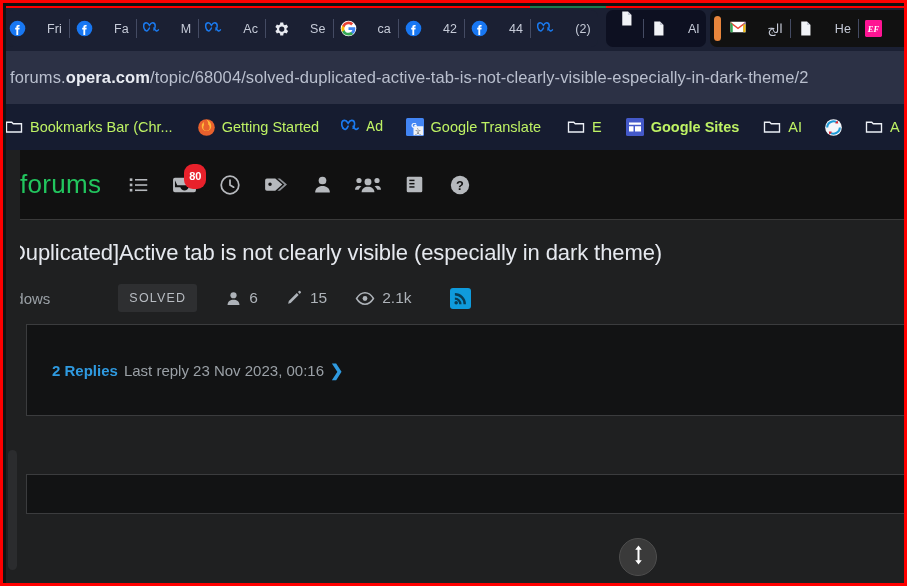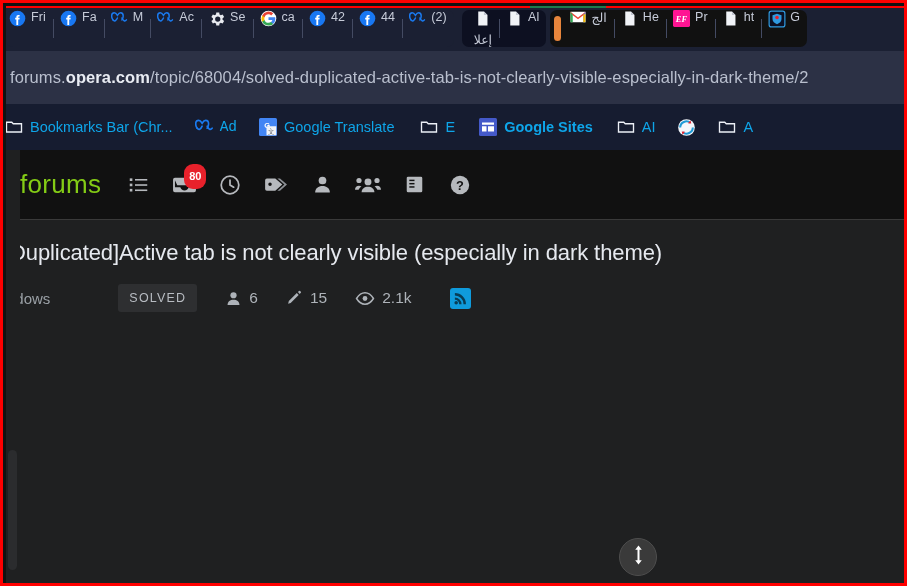--- a/index.html
+++ b/index.html
@@ -47,21 +47,22 @@
     height: 37px;
     border-radius: 7px;
     position: relative;
   }
   .tabgroup.g1 { background: #1b2033; }
   .tabgroup.g2 { background: #0d1021; }
   .tabgroup.g3 { background: #111111; }
 
   .tab {
     display: flex;
-    gap: 5px;
+    align-items: center;
+    gap: 21px;
     height: 37px;
     padding: 0 7px;
     position: relative;
     flex: none;
     overflow: hidden;
     white-space: nowrap;
   }
   .tab + .tab::before {
     content: "";
     position: absolute;
@@ -136,21 +137,21 @@
   }
   .bm {
     display: flex;
     align-items: center;
     gap: 7px;
     padding: 0 8px;
     height: 30px;
     white-space: nowrap;
     flex: none;
   }
-  .bm .blabel { font-size: 14.5px; color: #0ea5e9; }
+  .bm .blabel { font-size: 14.5px; color: #bef264; }
   .bm .bico { width: 18px; height: 18px; flex: none; display: block; }
 
   
   .page {
     position: relative;
     height: 436px;
     background: #1f2021;
     overflow: hidden;
   }
 
@@ -163,21 +164,21 @@
     overflow: hidden;
   }
   .brand {
     font-size: 26px;
     letter-spacing: .3px;
     white-space: nowrap;
     margin-left: -32px;
     margin-right: 22px;
   }
   .brand .w { color: #ffffff; }
-  .brand .r { color: #84cc16; }
+  .brand .r { color: #22c55e; }
 
   .navicons { display: flex; align-items: center; gap: 16px; }
   .navbtn {
     position: relative;
     width: 30px; height: 30px;
     display: flex; align-items: center; justify-content: center;
   }
   .navbtn svg { display: block; }
   .badge {
     position: absolute;
@@ -480,20 +481,30 @@
 
   <div class="bmbar">
     <div class="bm" style="margin-left:-9px;">
       <span class="bico">
         <svg viewBox="0 0 24 20" width="18" height="16">
               <path fill="none" stroke="#eceff6" stroke-width="1.8" d="M2 5h7l2 2h11v11H2z"></path>
             </svg>
       </span>
       <span class="blabel">Bookmarks Bar (Chr...</span>
     </div>
+    <div class="bm" style="margin-left:8px;">
+      <span class="bico">
+        <svg viewBox="0 0 24 24" width="19" height="19">
+              <circle cx="12" cy="12" r="10.5" fill="#e8612d"></circle>
+              <path d="M12 2c4 2 6 5 6 8 0 4-3 6.5-6 6.5S6 14 6 10c0-2 1-4 3-5-1 3 0 5 3 5 3 0 3-4 0-8z" fill="#ffb93b"></path>
+              <circle cx="12" cy="12" r="4" fill="#e8612d"></circle>
+            </svg>
+      </span>
+      <span class="blabel">Getting Started</span>
+    </div>
     <div class="bm" style="margin-left:6px;font-family:Liberation Mono, monospace;">
       <span class="bico">
         <svg viewBox="0 0 28 18" width="20" height="14">
               <path d="M3 13.5C1.6 11.6 1 9.3 1 7.6 1 4.6 2.6 2.5 5 2.5c2 0 3.4 1.4 5 4 1.6-2.6 3-4 5-4 2.4 0 4 2.1 4 5.1 0 1.7-.6 4-2 5.9" fill="none" stroke="#1a7af0" stroke-width="2.3" stroke-linecap="round"></path>
               <path d="M3 13.5c1 1.3 2.3 1.9 3.6 1.4 1.6-.6 2.7-2.7 3.4-4.3M24 13.5c-1 1.3-2.3 1.9-3.6 1.4-1.6-.6-2.7-2.7-3.4-4.3" fill="none" stroke="#1a7af0" stroke-width="2.3" stroke-linecap="round"></path>
             </svg>
       </span>
       <span class="blabel">Ad</span>
     </div>
     <div class="bm" style="margin-left:6px;">
@@ -693,20 +704,31 @@
         <span class="rss">
           <svg viewBox="0 0 16 16" width="15" height="15">
                 <circle cx="3.4" cy="12.6" r="1.9" fill="#083d55"></circle>
                 <path d="M2 2.2a11.8 11.8 0 0111.8 11.8h-2.6A9.2 9.2 0 002 4.8z" fill="#083d55"></path>
                 <path d="M2 6.9A7.1 7.1 0 019.1 14H6.6A4.6 4.6 0 002 9.4z" fill="#083d55"></path>
               </svg>
         </span>
       </div>
     </div>
 
+    <div class="panels">
+      <div class="panel replies">
+        <div class="replyline">
+          <span class="cnt">2 Replies</span>
+          <span>Last reply 23 Nov 2023, 00:16</span>
+          <span class="chev">❯</span>
+        </div>
+      </div>
+      <div class="gap"></div>
+      <div class="panel next"></div>
+    </div>
 
     <div class="lscroll">
       <div class="thumb"></div>
     </div>
   </div>
 
   <div class="scrollbtn">
     <span>
       <svg viewBox="0 0 16 22" width="15" height="20">
         <path fill="#ffffff" d="M8 0.6l3.6 4.6H9.1v11.6h2.5L8 21.4 4.4 16.8h2.5V5.2H4.4z"></path>

